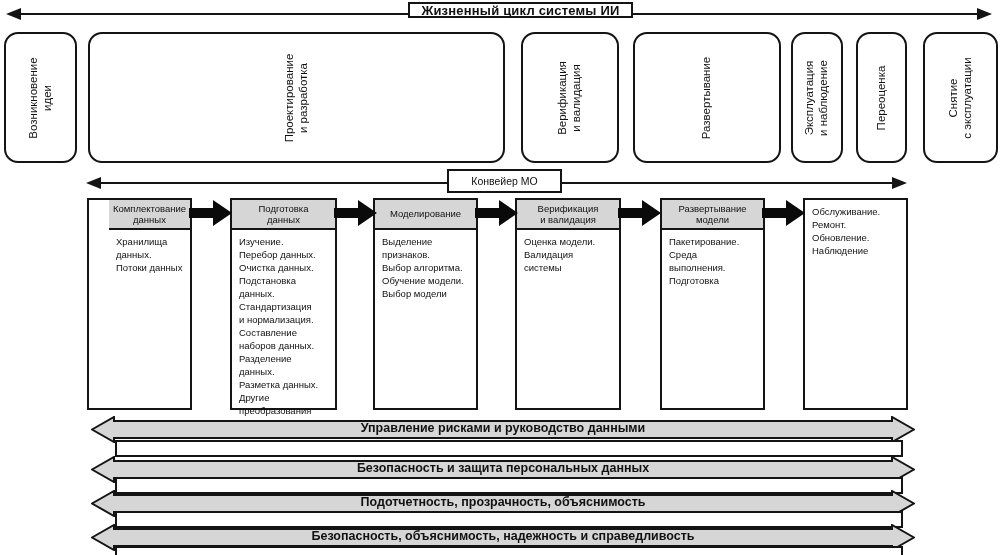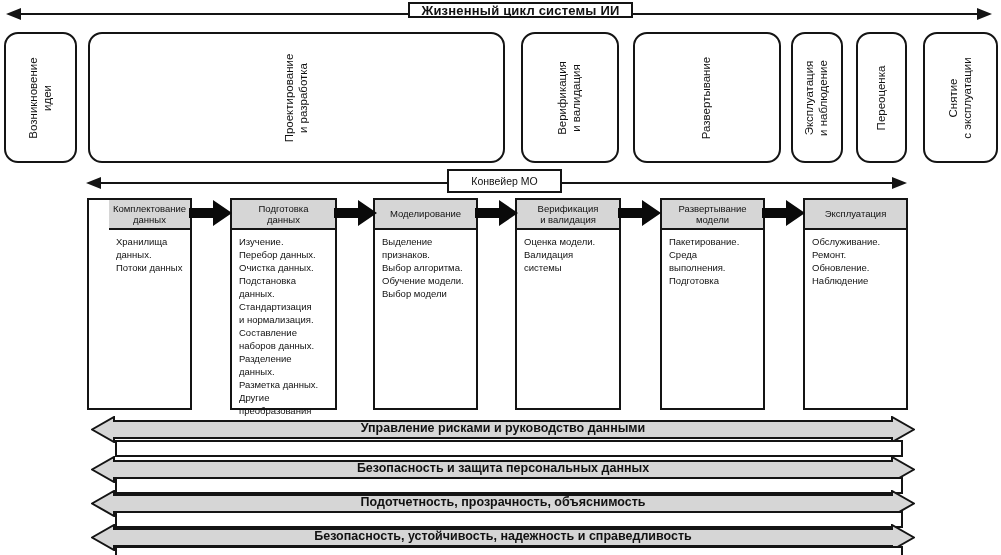--- a/index.html
+++ b/index.html
@@ -138,21 +138,20 @@
   </div>
   <div class="pbox" style="left:660px;width:105px;">
     <div class="pbox-header">Развертывание
 модели</div>
     <div class="pbox-body">Пакетирование.
 Среда
 выполнения.
 Подготовка</div>
   </div>
   <div class="pbox" style="left:803px;width:105px;">
-    <div class="pbox-header">Эксплуатация</div>
     <div class="pbox-body">Обслуживание.
 Ремонт.
 Обновление.
 Наблюдение</div>
   </div>
 
   <svg class="parrow" style="left:189px;" viewBox="0 0 44 28">
       <polygon points="0,9 24,9 24,1 43,14 24,27 24,19 0,19" fill="#0a0a0a"></polygon>
     </svg>
   <svg class="parrow" style="left:334px;" viewBox="0 0 44 28">
@@ -182,16 +181,16 @@
 
   <svg class="banner-svg" style="top:490px;" viewBox="0 0 824 27">
     <polygon points="1,13.5 23,1 23,5 801,5 801,1 823,13.5 801,26 801,22 23,22 23,26" fill="#d6d6d6" stroke="#141414" stroke-width="2"></polygon>
   </svg>
   <div class="banner-label" style="top:494px;">Подотчетность, прозрачность, объяснимость</div>
   <div class="wband" style="top:511px;"></div>
 
   <svg class="banner-svg" style="top:524px;" viewBox="0 0 824 27">
     <polygon points="1,13.5 23,1 23,5 801,5 801,1 823,13.5 801,26 801,22 23,22 23,26" fill="#d6d6d6" stroke="#141414" stroke-width="2"></polygon>
   </svg>
-  <div class="banner-label" style="top:528px;">Безопасность, устойчивость, надежность и справедливость</div>
+  <div class="banner-label" style="top:528px;">Безопасность, объяснимость, надежность и справедливость</div>
   <div class="wband" style="top:546px;"></div>
 
 </div>
 
 </body></html>

